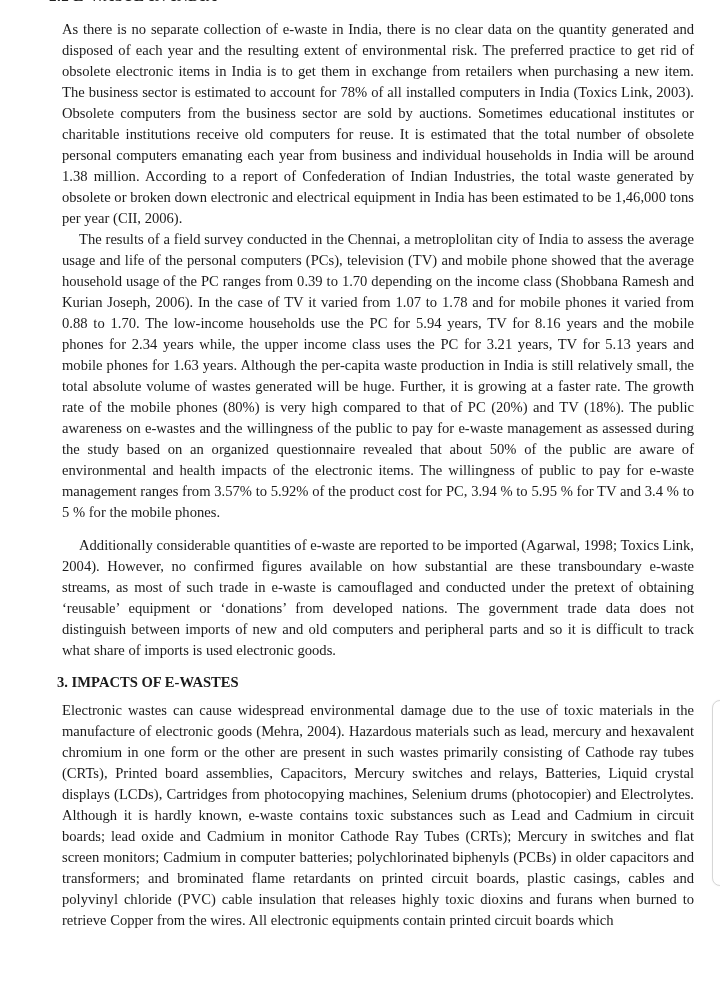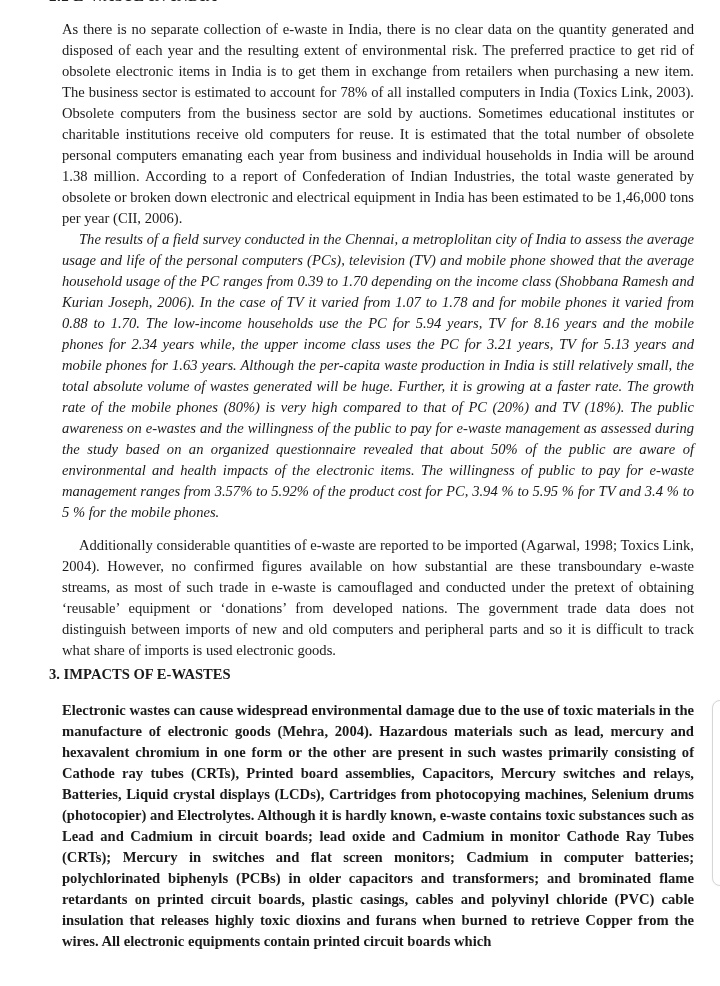--- a/index.html
+++ b/index.html
@@ -38,32 +38,32 @@
       font-size: 14.6px;
       line-height: 21px;
       text-align: justify;
       margin: 0;
       transform-origin: 0 0;
     }
     .indent {
       text-indent: 17px;
     }
     #p1 { top: 19px; }
-    #p2 { top: 229px; font-style: italic; }
+    #p2 { top: 229px; }
     #p3 { top: 535px; font-family: Liberation Serif, serif; }
     .section-heading {
       position: absolute;
       left: 0;
       top: 666px;
       font-weight: bold;
       font-size: 14.6px;
-      margin: 0;
+      margin: 8px;
       text-align: right;
     }
-    #p4 { top: 700px; font-weight: bold; }
+    #p4 { top: 700px; }
     .scroll-handle {
       position: absolute;
       right: -8px;
       top: 700px;
       width: 14px;
       height: 184px;
       border: 1px solid #d6d6d6;
       border-radius: 8px;
       background: #ffffff;
       box-shadow: 0 0 2px rgba(0,0,0,0.06);

